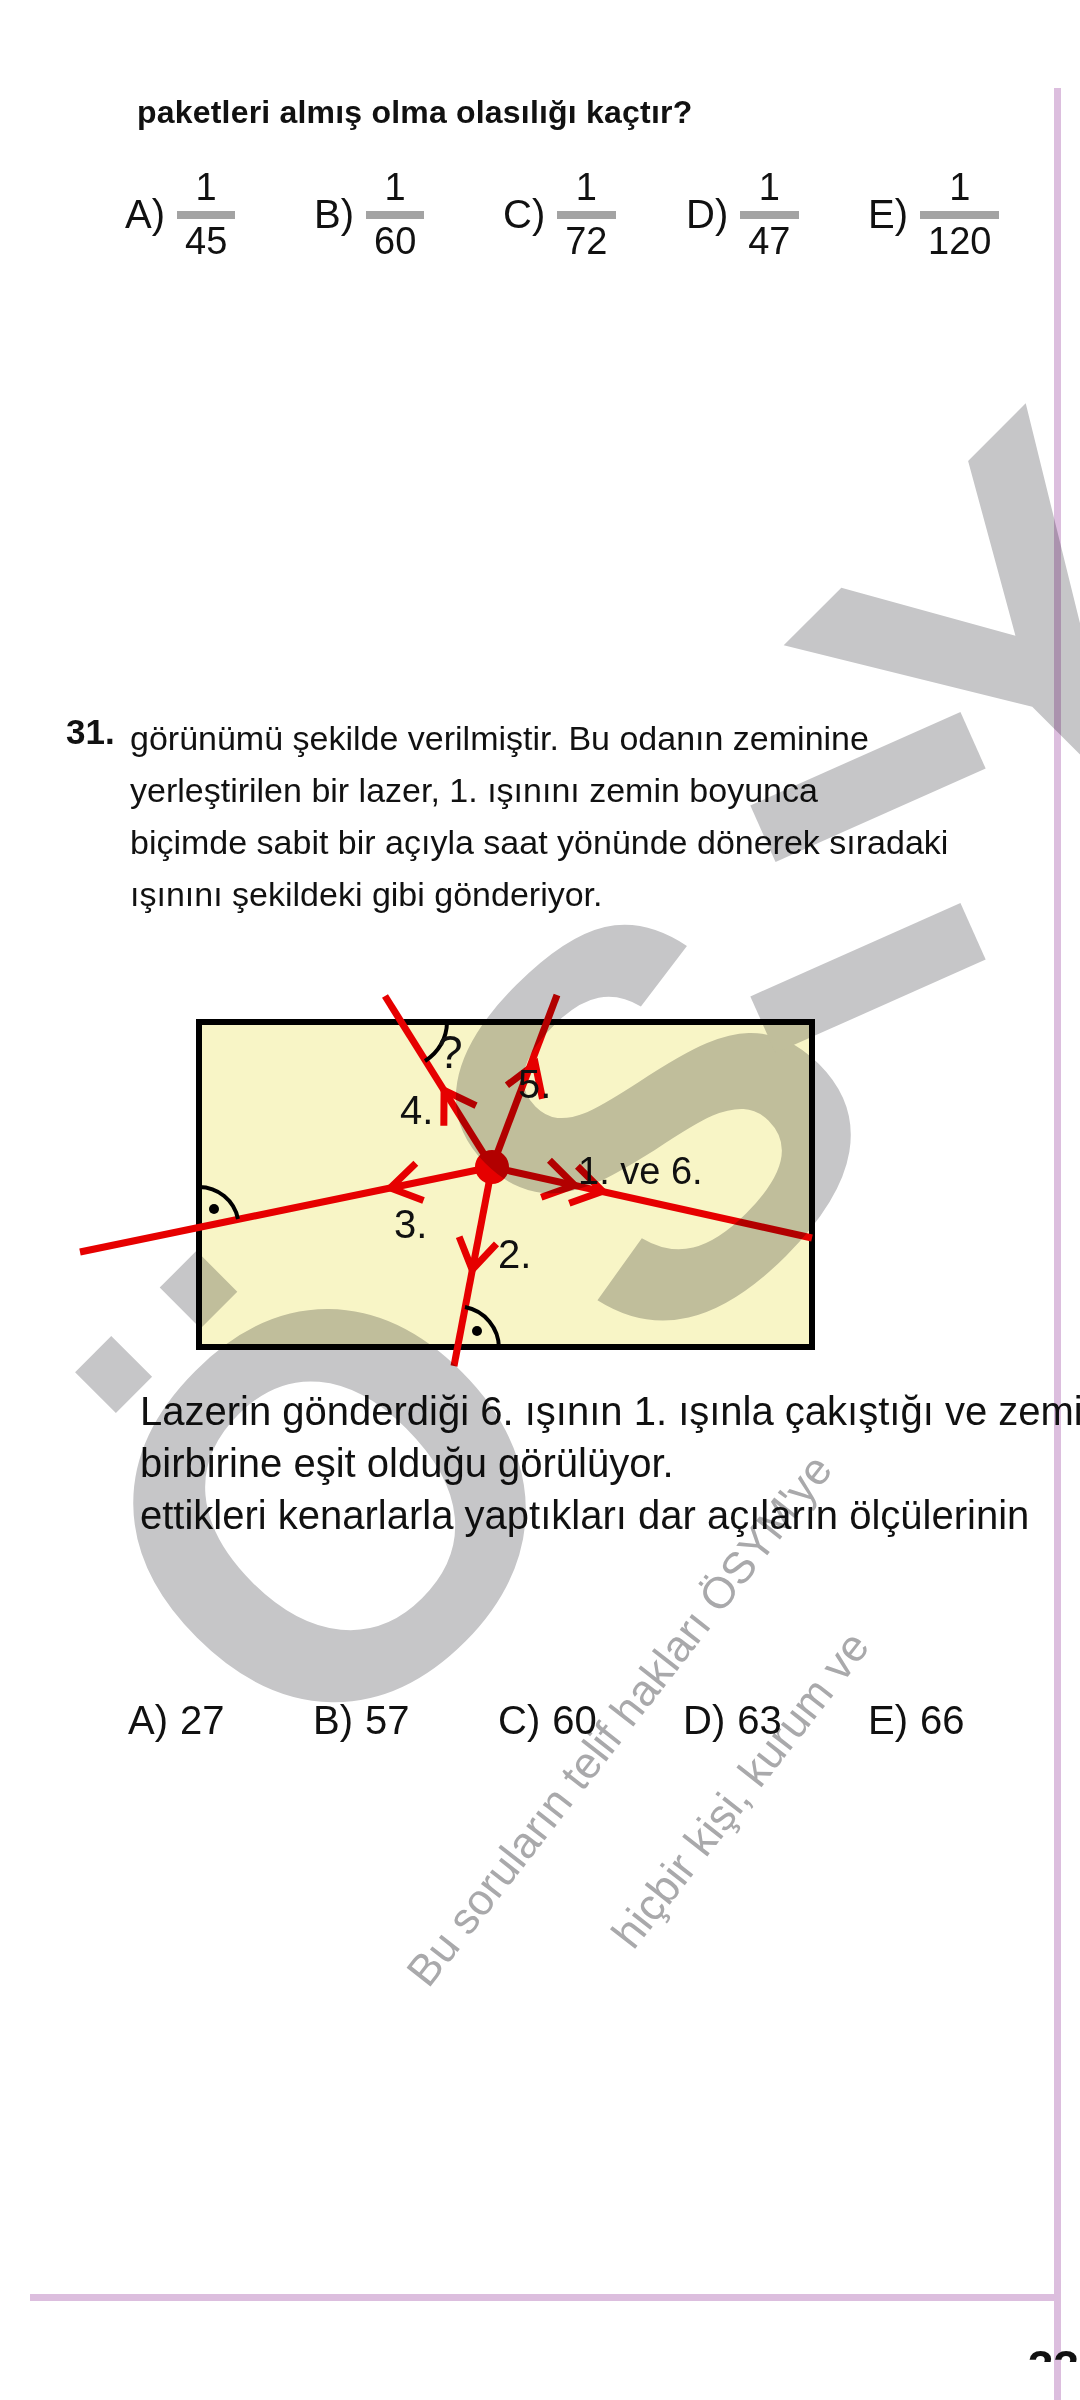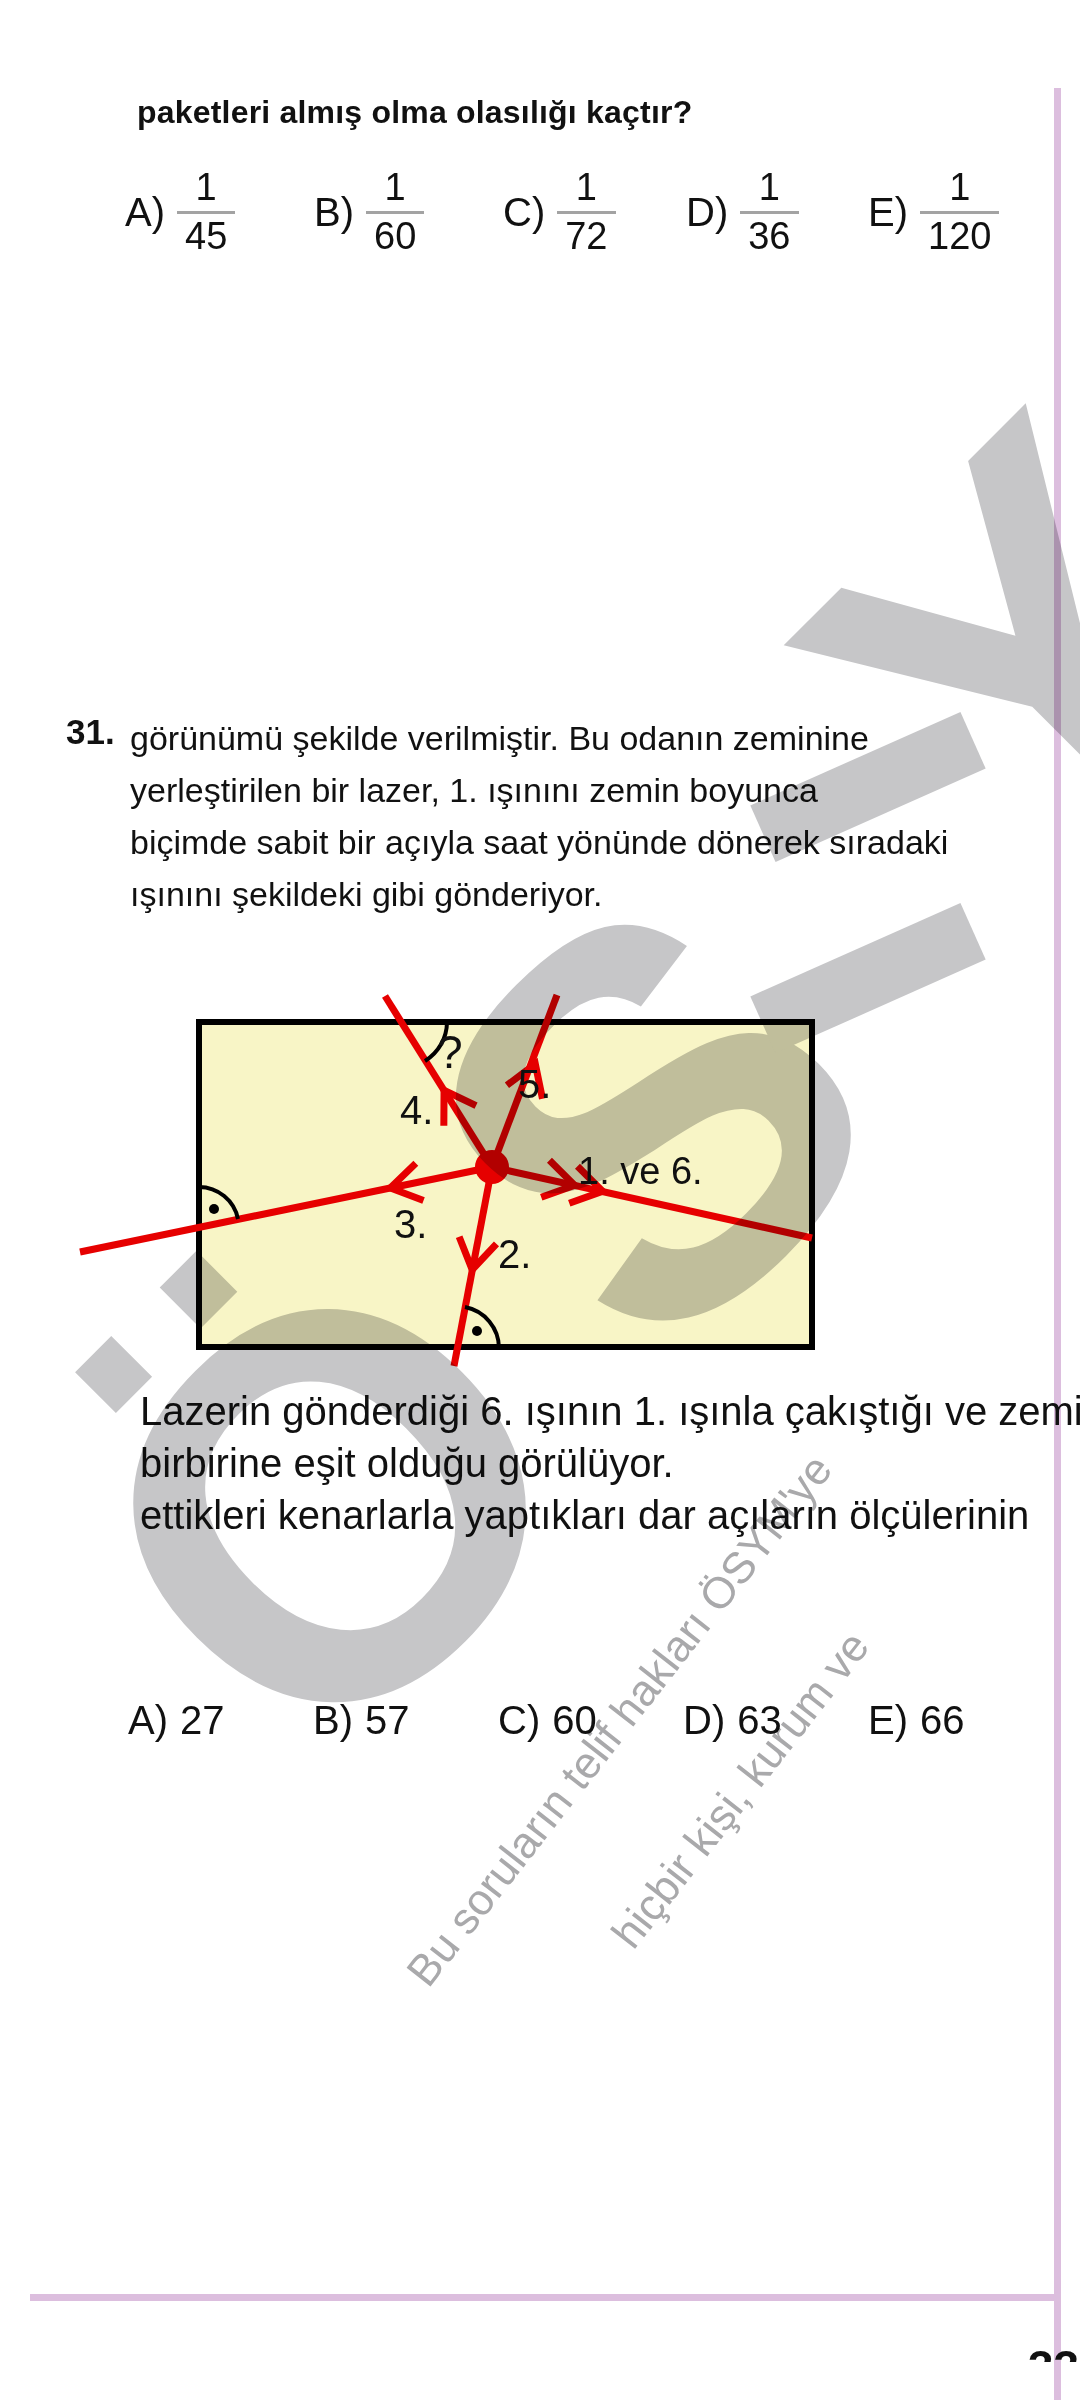--- a/index.html
+++ b/index.html
@@ -11,21 +11,21 @@
   .abs{position:absolute;}
   
   #vline{left:1054px;top:88px;width:7px;height:2312px;background:#dcbede;}
   #hline{left:30px;top:2294px;width:1031px;height:7px;background:#dcbede;}
   
   #header-q{left:137px;top:94px;font-size:32px;font-weight:bold;letter-spacing:.2px;}
   
   .fopt{position:absolute;top:168px;display:flex;align-items:center;gap:12px;font-size:40px;}
   .frac{display:inline-flex;flex-direction:column;align-items:center;font-size:38px;line-height:1.05;}
   .frac .num{padding:0 8px 3px;}
-  .frac .den{border-top:3px solid #a3a3a3;padding:3px 8px 0;}
+  .frac .den{border-top:8px solid #a3a3a3;padding:3px 8px 0;}
   
   #q31-num{left:66px;top:712px;font-size:35px;font-weight:bold;text-align:center;}
   #q31-body{left:130px;top:712px;font-size:34px;line-height:52px;white-space:nowrap;}
   #para2{left:140px;top:1385px;font-size:40px;line-height:52px;white-space:nowrap;}
   #q31b{left:130px;top:1593px;font-size:34px;font-weight:bold;line-height:52px;white-space:nowrap;}
   
   .sopt{position:absolute;top:1698px;display:flex;gap:12px;font-size:40px;}
   
   #diagram{left:60px;top:980px;}
   #diagram text{font-family:"Liberation Sans",sans-serif;fill:#111;}
@@ -72,21 +72,21 @@
     <span>C)</span>
     <span class="frac">
       <span class="num">1</span>
       <span class="den">72</span>
     </span>
   </div>
   <div class="fopt" style="left:686px;">
     <span>D)</span>
     <span class="frac">
       <span class="num">1</span>
-      <span class="den">36</span>
+      <span class="den">47</span>
     </span>
   </div>
   <div class="fopt" style="left:868px;">
     <span>E)</span>
     <span class="frac">
       <span class="num">1</span>
       <span class="den">120</span>
     </span>
   </div>
 

